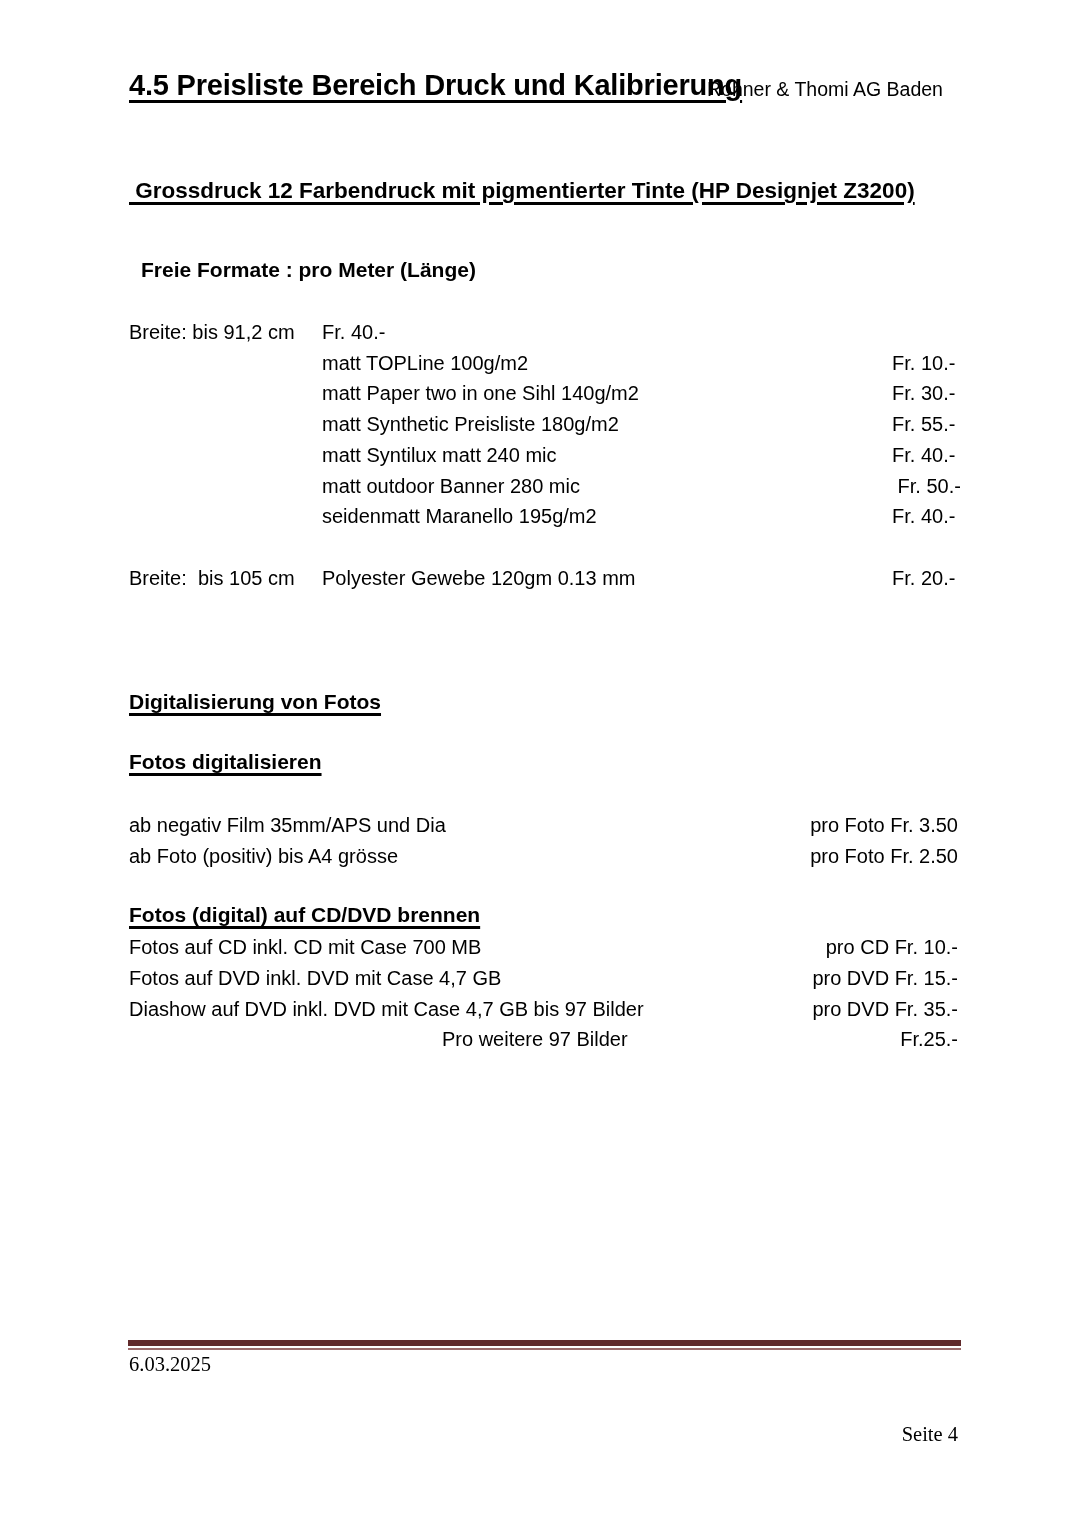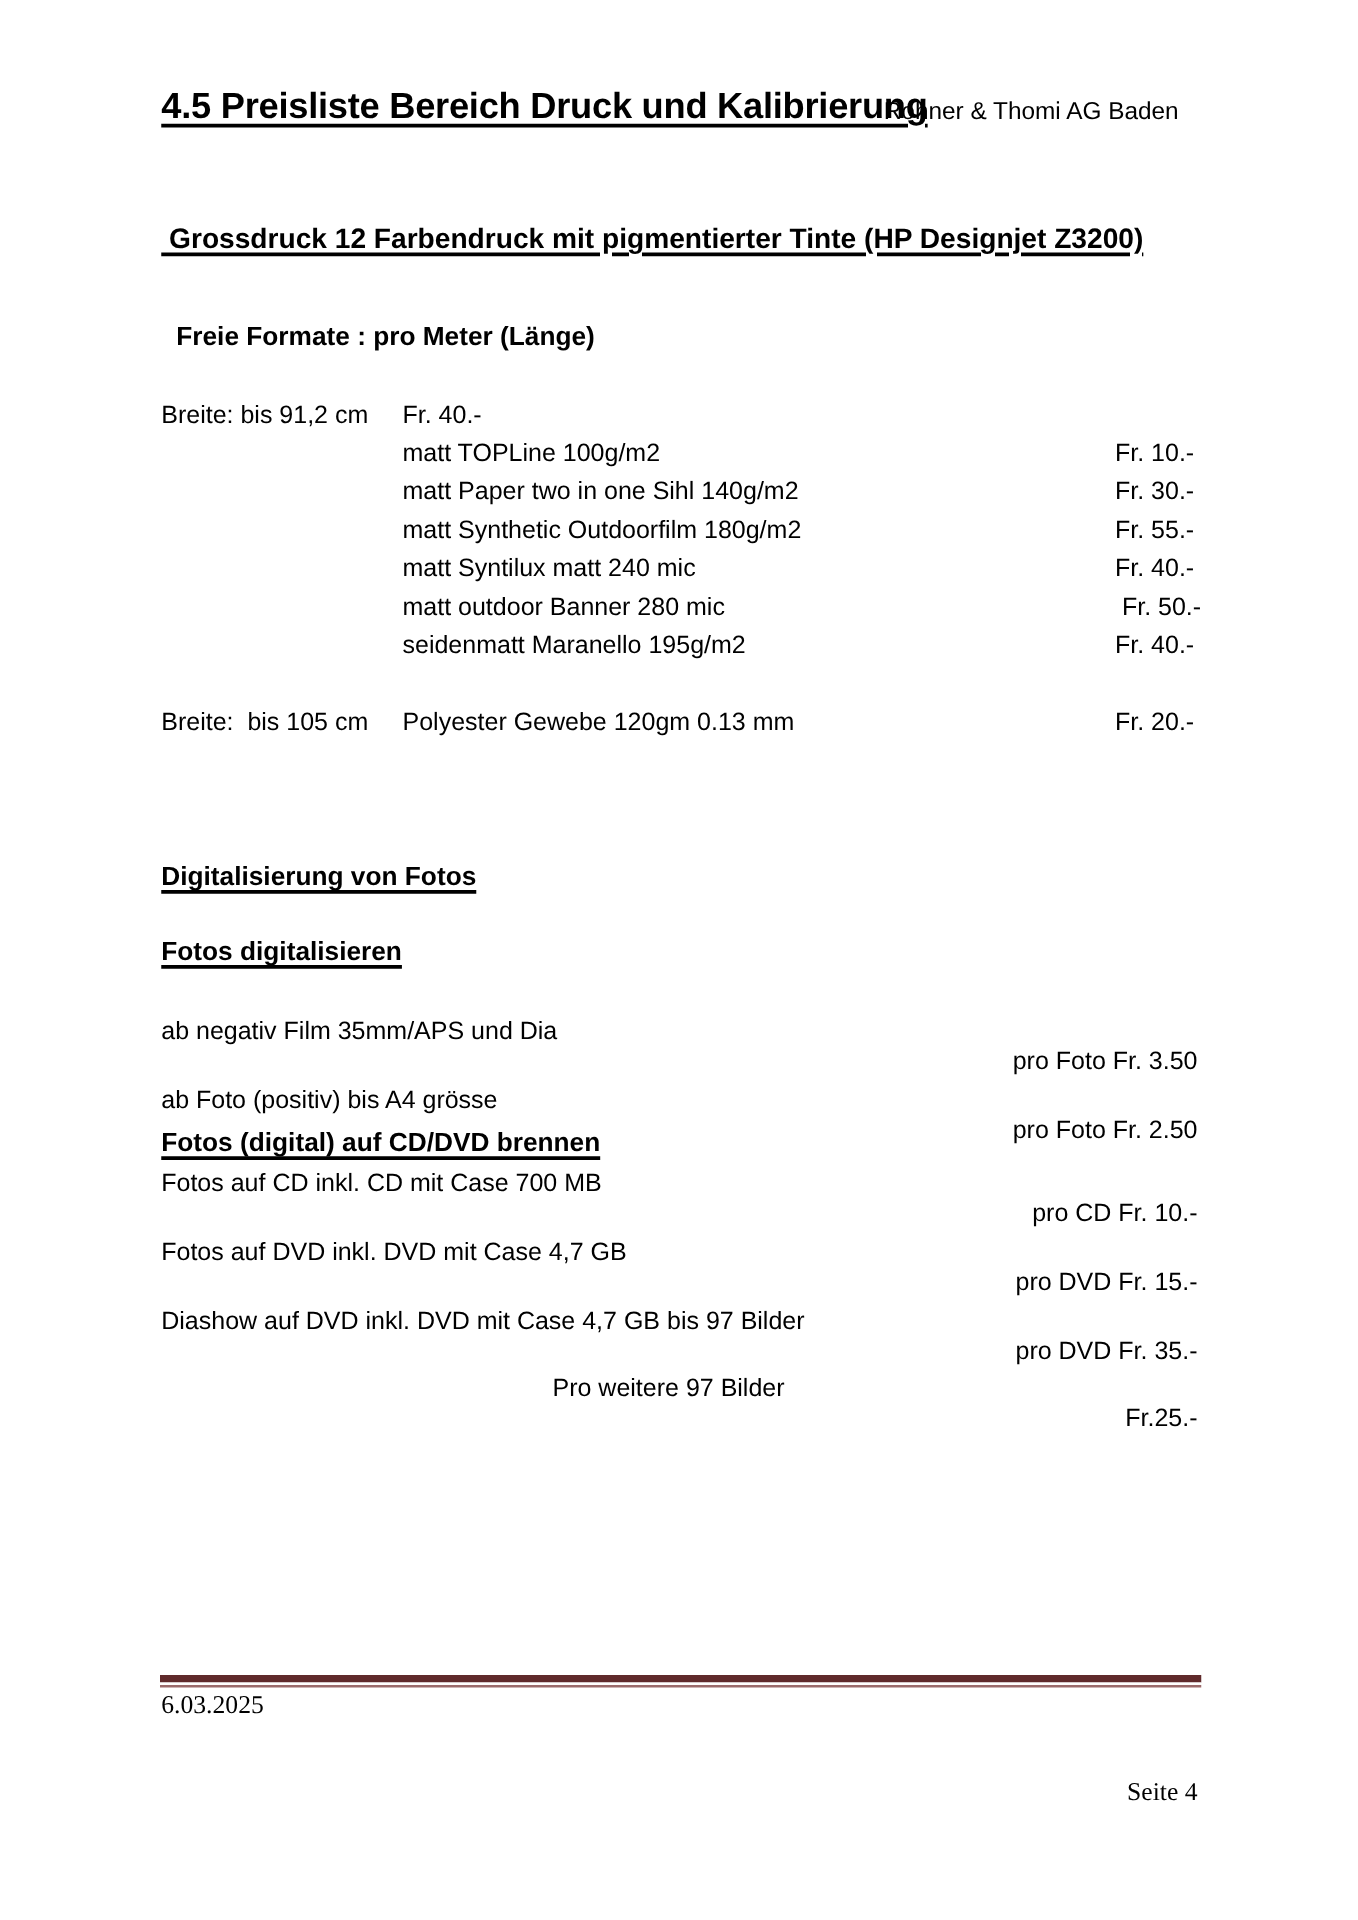--- a/index.html
+++ b/index.html
@@ -85,21 +85,21 @@
     width: 829px;
     font-size: 20px;
   }
   .flex-row {
     display: flex;
     justify-content: flex-start;
     line-height: 31px;
     white-space: pre;
   }
   .flex-row .desc  { flex: 1; }
-  .flex-row .price { flex: none; text-align: right; margin-top: 24px; }
+  .flex-row .price { flex: none; text-align: right; }
 
   .burn-heading {
     left: 129px; top: 901px;
     font-size: 21px;
     line-height: 28px;
   }
   .burn-rows {
     left: 129px; top: 932px;
     width: 829px;
     font-size: 20px;
@@ -150,21 +150,21 @@
       <span class="col-material">matt TOPLine 100g/m2</span>
       <span class="col-price">Fr. 10.-</span>
     </div>
     <div class="price-row">
       <span class="col-label"></span>
       <span class="col-material">matt Paper two in one Sihl 140g/m2</span>
       <span class="col-price">Fr. 30.-</span>
     </div>
     <div class="price-row">
       <span class="col-label"></span>
-      <span class="col-material">matt Synthetic Outdoorfilm 180g/m2</span>
+      <span class="col-material">matt Synthetic Preisliste 180g/m2</span>
       <span class="col-price">Fr. 55.-</span>
     </div>
     <div class="price-row">
       <span class="col-label"></span>
       <span class="col-material">matt Syntilux matt 240 mic</span>
       <span class="col-price">Fr. 40.-</span>
     </div>
     <div class="price-row">
       <span class="col-label"></span>
       <span class="col-material">matt outdoor Banner 280 mic</span>

